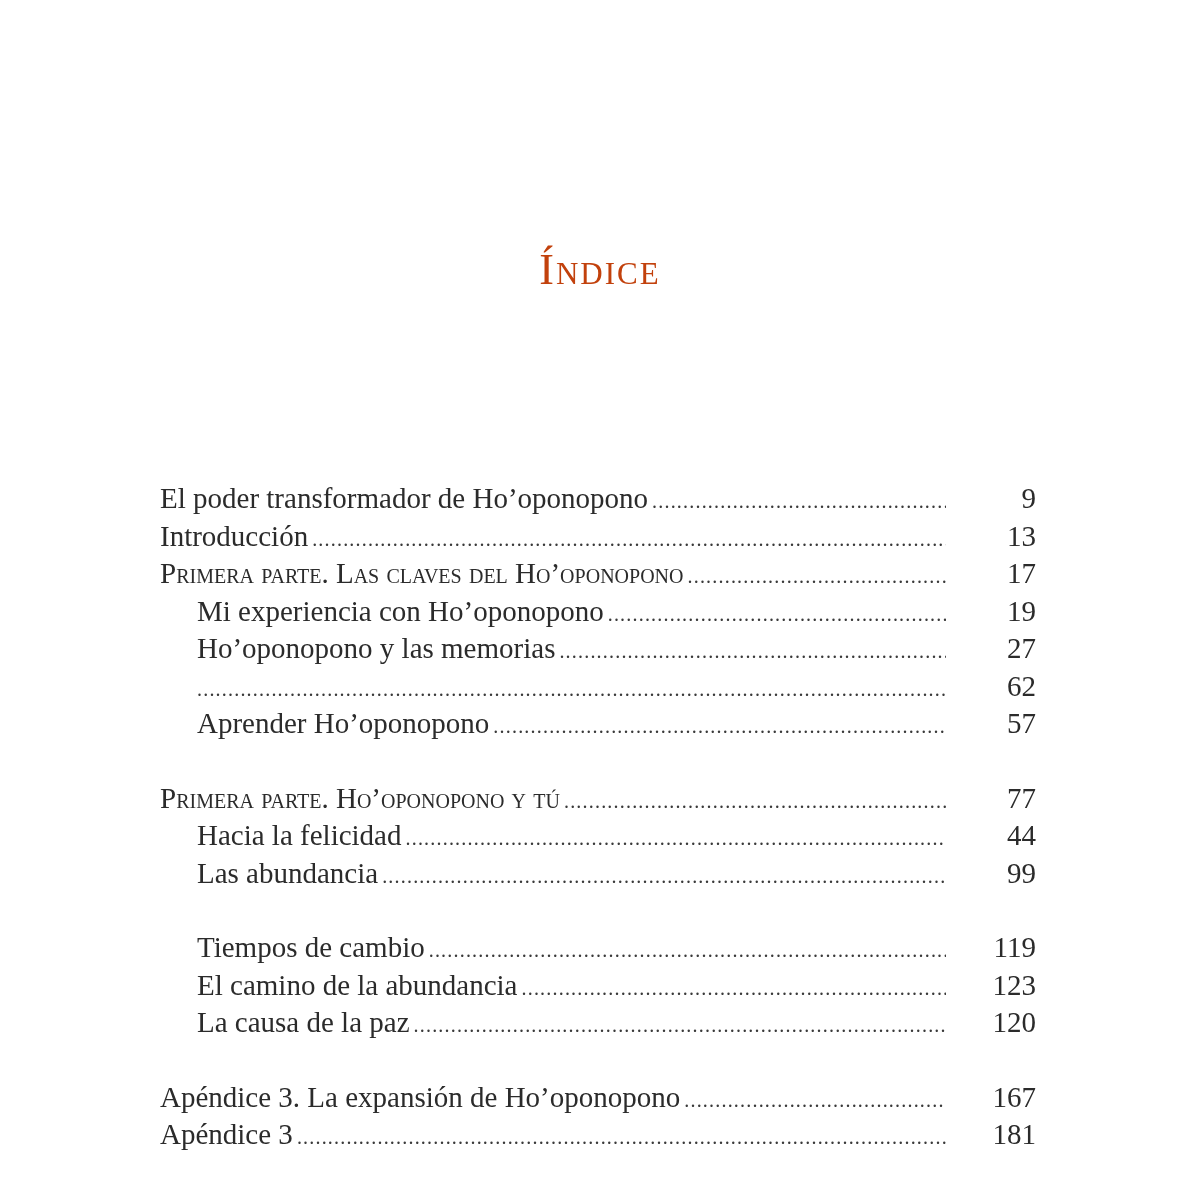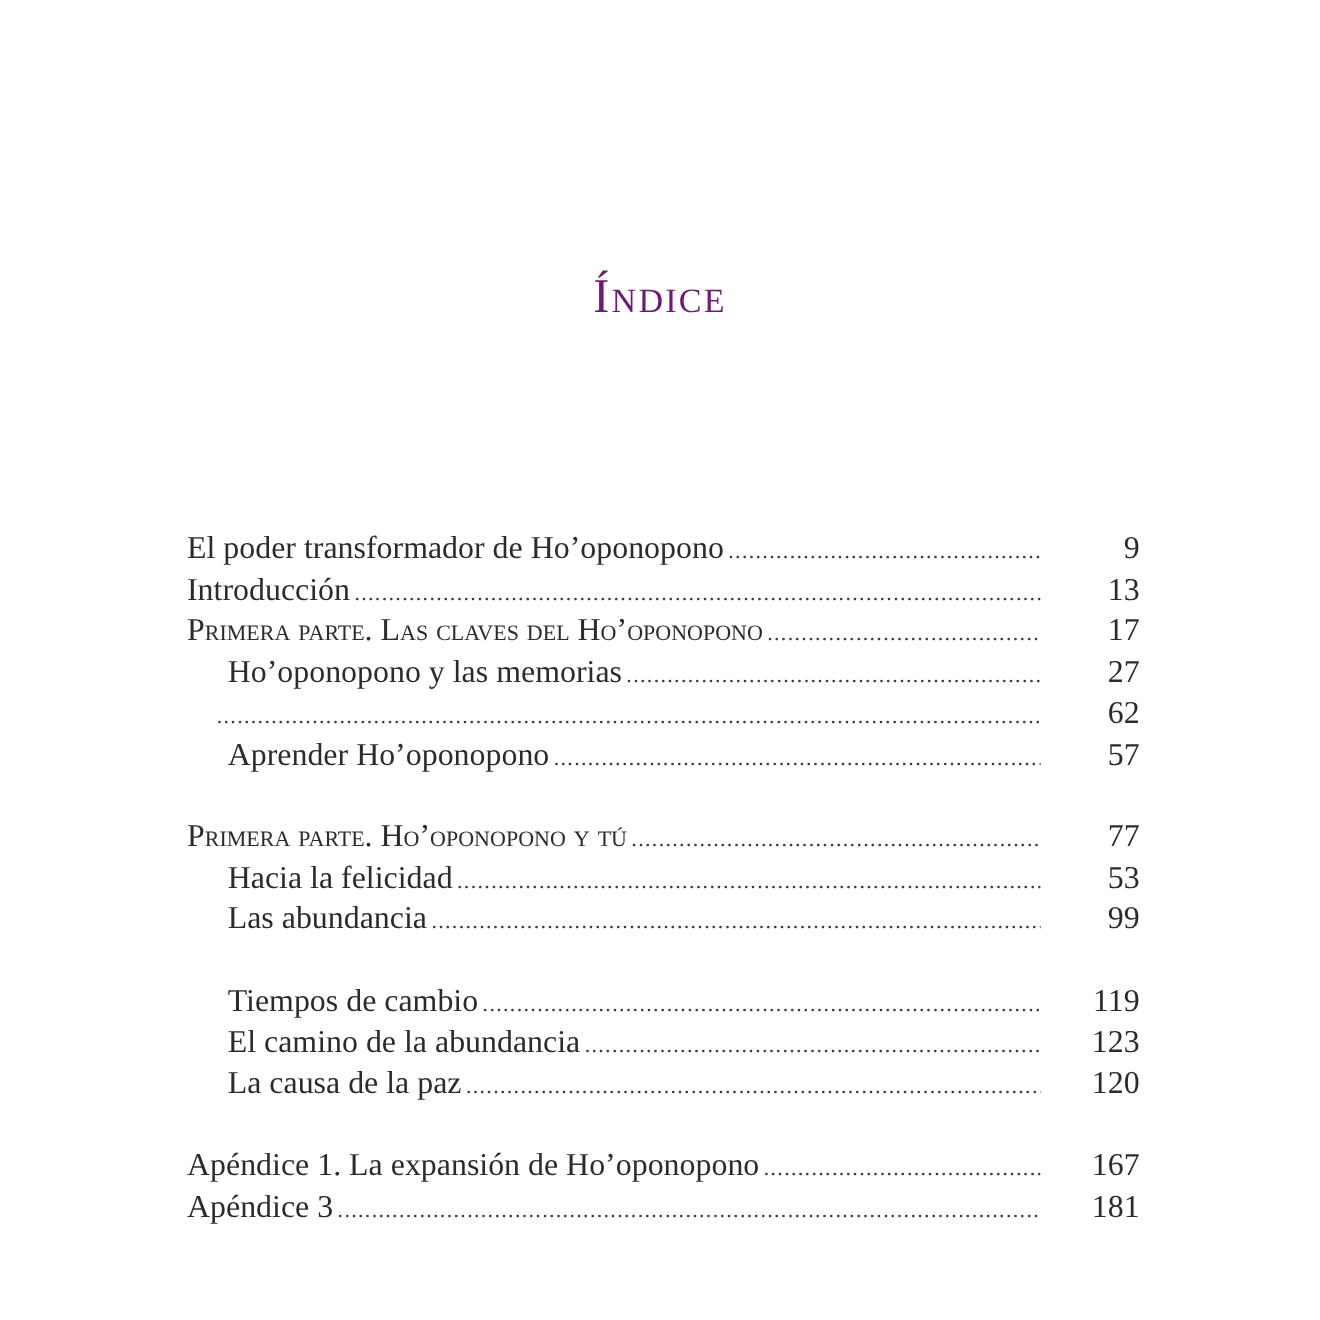--- a/index.html
+++ b/index.html
@@ -3,32 +3,32 @@
 <meta charset="utf-8">
 <style>
   html, body { margin:0; padding:0; }
   body {
     width:1200px; height:1200px; overflow:hidden; background:#ffffff;
     font-family: "Liberation Serif", "DejaVu Serif", serif; color:#2b2b2b;
     position:relative;
   }
   .title {
     position:absolute; top:244px; left:0; width:1200px; text-align:center;
-    font-size:44px; letter-spacing:2px; color:#701a75; font-variant: small-caps;
+    font-size:44px; letter-spacing:2px; color:#c2410c; font-variant: small-caps;
     line-height:52px;
   }
   .toc {
     position:absolute; top:480px; left:160px; width:876px;
   }
   .row {
     display:flex; align-items:baseline; height:37.5px; font-size:29px; line-height:37.5px;
   }
   .row.sub { padding-left:37px; }
   .row.section .lbl { font-variant: small-caps; }
-  .lbl { white-space:nowrap; padding-right:4px;margin-left:10px; }
+  .lbl { white-space:nowrap; padding-right:4px; }
   .dots {
     flex:1; overflow:hidden; white-space:nowrap; font-size:20px; letter-spacing:1.2px;
     color:#3a3a3a; margin-right:30px;
   }
   .dots::after {
     content:"................................................................................................................................................";
   }
   .pg { width:60px; text-align:right; white-space:nowrap; }
   .gap { height:37px; }
 </style>
@@ -48,20 +48,25 @@
     <span class="lbl">Introducción</span>
     <span class="dots"></span>
     <span class="pg">13</span>
   </div>
   <div class="row section">
     <span class="lbl">Primera parte. Las claves del Ho’oponopono</span>
     <span class="dots"></span>
     <span class="pg">17</span>
   </div>
   <div class="row sub">
+    <span class="lbl">Mi experiencia con Ho’oponopono</span>
+    <span class="dots"></span>
+    <span class="pg">19</span>
+  </div>
+  <div class="row sub">
     <span class="lbl">Ho’oponopono y las memorias</span>
     <span class="dots"></span>
     <span class="pg">27</span>
   </div>
   <div class="row sub">
     <span class="dots"></span>
     <span class="pg">62</span>
   </div>
   <div class="row sub">
     <span class="lbl">Aprender Ho’oponopono</span>
@@ -72,21 +77,21 @@
   <div class="gap"></div>
 
   <div class="row section">
     <span class="lbl">Primera parte. Ho’oponopono y tú</span>
     <span class="dots"></span>
     <span class="pg">77</span>
   </div>
   <div class="row sub">
     <span class="lbl">Hacia la felicidad</span>
     <span class="dots"></span>
-    <span class="pg">53</span>
+    <span class="pg">44</span>
   </div>
   <div class="row sub">
     <span class="lbl">Las abundancia</span>
     <span class="dots"></span>
     <span class="pg">99</span>
   </div>
 
   <div class="gap"></div>
 
   <div class="row sub">
@@ -101,21 +106,21 @@
   </div>
   <div class="row sub">
     <span class="lbl">La causa de la paz</span>
     <span class="dots"></span>
     <span class="pg">120</span>
   </div>
 
   <div class="gap"></div>
 
   <div class="row">
-    <span class="lbl">Apéndice 1. La expansión de Ho’oponopono</span>
+    <span class="lbl">Apéndice 3. La expansión de Ho’oponopono</span>
     <span class="dots"></span>
     <span class="pg">167</span>
   </div>
   <div class="row">
     <span class="lbl">Apéndice 3</span>
     <span class="dots"></span>
     <span class="pg">181</span>
   </div>
 </div>
 

